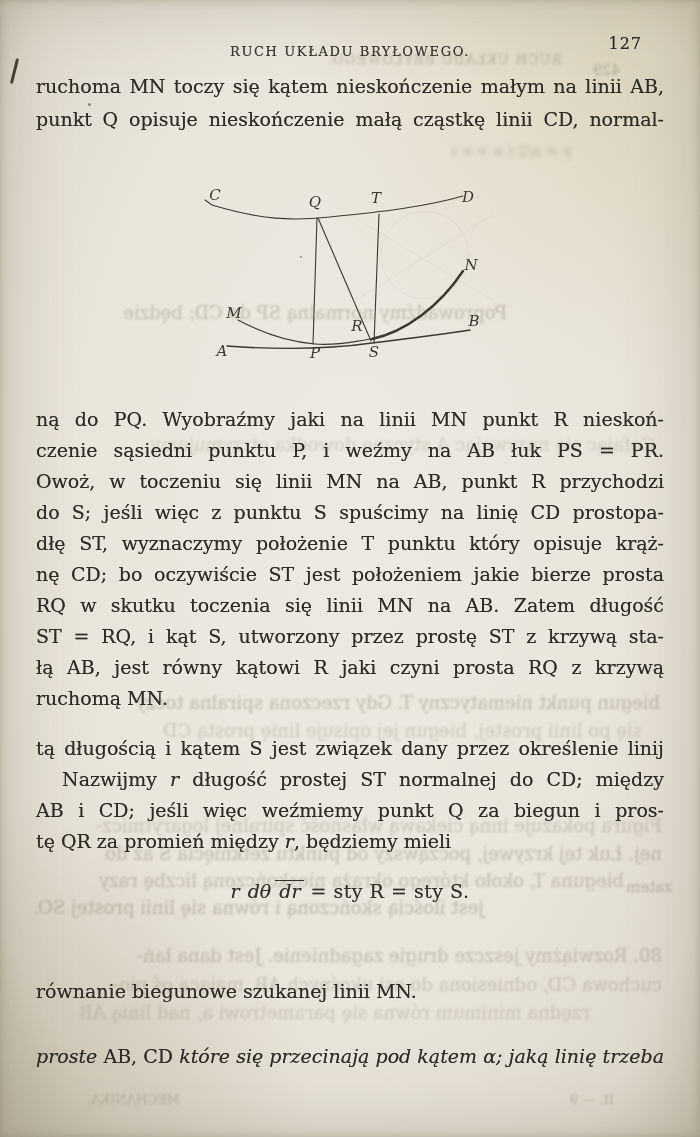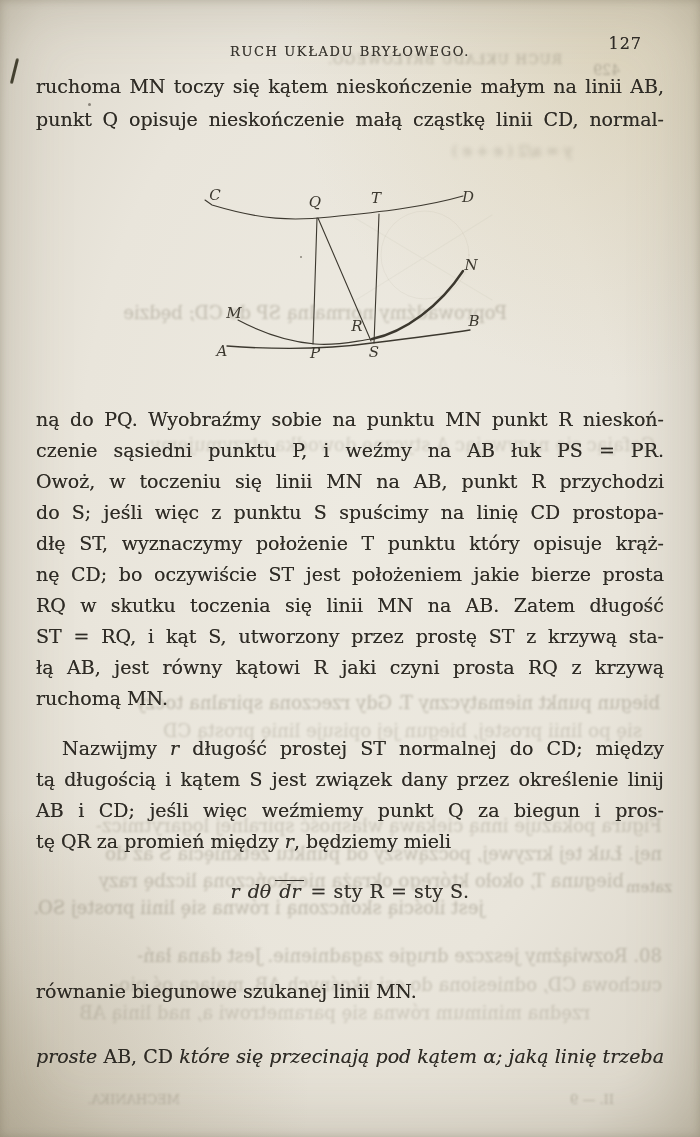--- a/index.html
+++ b/index.html
@@ -107,35 +107,35 @@
       <text class="fig-label" x="234" y="158">M</text>
       <text class="fig-label" x="357" y="171">R</text>
       <text class="fig-label" x="474" y="166">B</text>
       <text class="fig-label" x="222" y="196">A</text>
       <text class="fig-label" x="315" y="198">P</text>
       <text class="fig-label" x="374" y="197">S</text>
     </g>
   </svg>
 
   <div class="textblock ink" style="top:404px;">
-    <div class="jline">ną do PQ. Wyobraźmy sobie na punktu MN punkt R nieskoń-</div>
+    <div class="jline">ną do PQ. Wyobraźmy jaki na linii MN punkt R nieskoń-</div>
     <div class="jline">czenie sąsiedni punktu P, i weźmy na AB łuk PS = PR.</div>
     <div class="jline">Owoż, w toczeniu się linii MN na AB, punkt R przychodzi</div>
     <div class="jline">do S; jeśli więc z punktu S spuścimy na linię CD prostopa-</div>
     <div class="jline">dłę ST, wyznaczymy położenie T punktu który opisuje krąż-</div>
     <div class="jline">nę CD; bo oczywiście ST jest położeniem jakie bierze prosta</div>
     <div class="jline">RQ w skutku toczenia się linii MN na AB. Zatem długość</div>
     <div class="jline">ST = RQ, i kąt S, utworzony przez prostę ST z krzywą sta-</div>
     <div class="jline">łą AB, jest równy kątowi R jaki czyni prosta RQ z krzywą</div>
     <div class="jline plain">ruchomą MN.</div>
   </div>
 
   <div class="textblock ink" style="top:733px;">
+    <div class="jline">tą długością i kątem S jest związek dany przez określenie linij</div>
     <div class="jline indent"><span>Nazwijmy </span><span class="it">r</span><span> długość prostej ST normalnej do CD; między</span></div>
-    <div class="jline">tą długością i kątem S jest związek dany przez określenie linij</div>
     <div class="jline">AB i CD; jeśli więc weźmiemy punkt Q za biegun i pros-</div>
     <div class="jline plain"><span>tę QR za promień między </span><span class="it">r</span><span>, będziemy mieli</span></div>
   </div>
 
   <div class="formula ink">
     <span class="f-coeff">r</span>
     <span class="frac">
       <span class="num">dθ</span>
       <span class="den">dr</span>
     </span>

